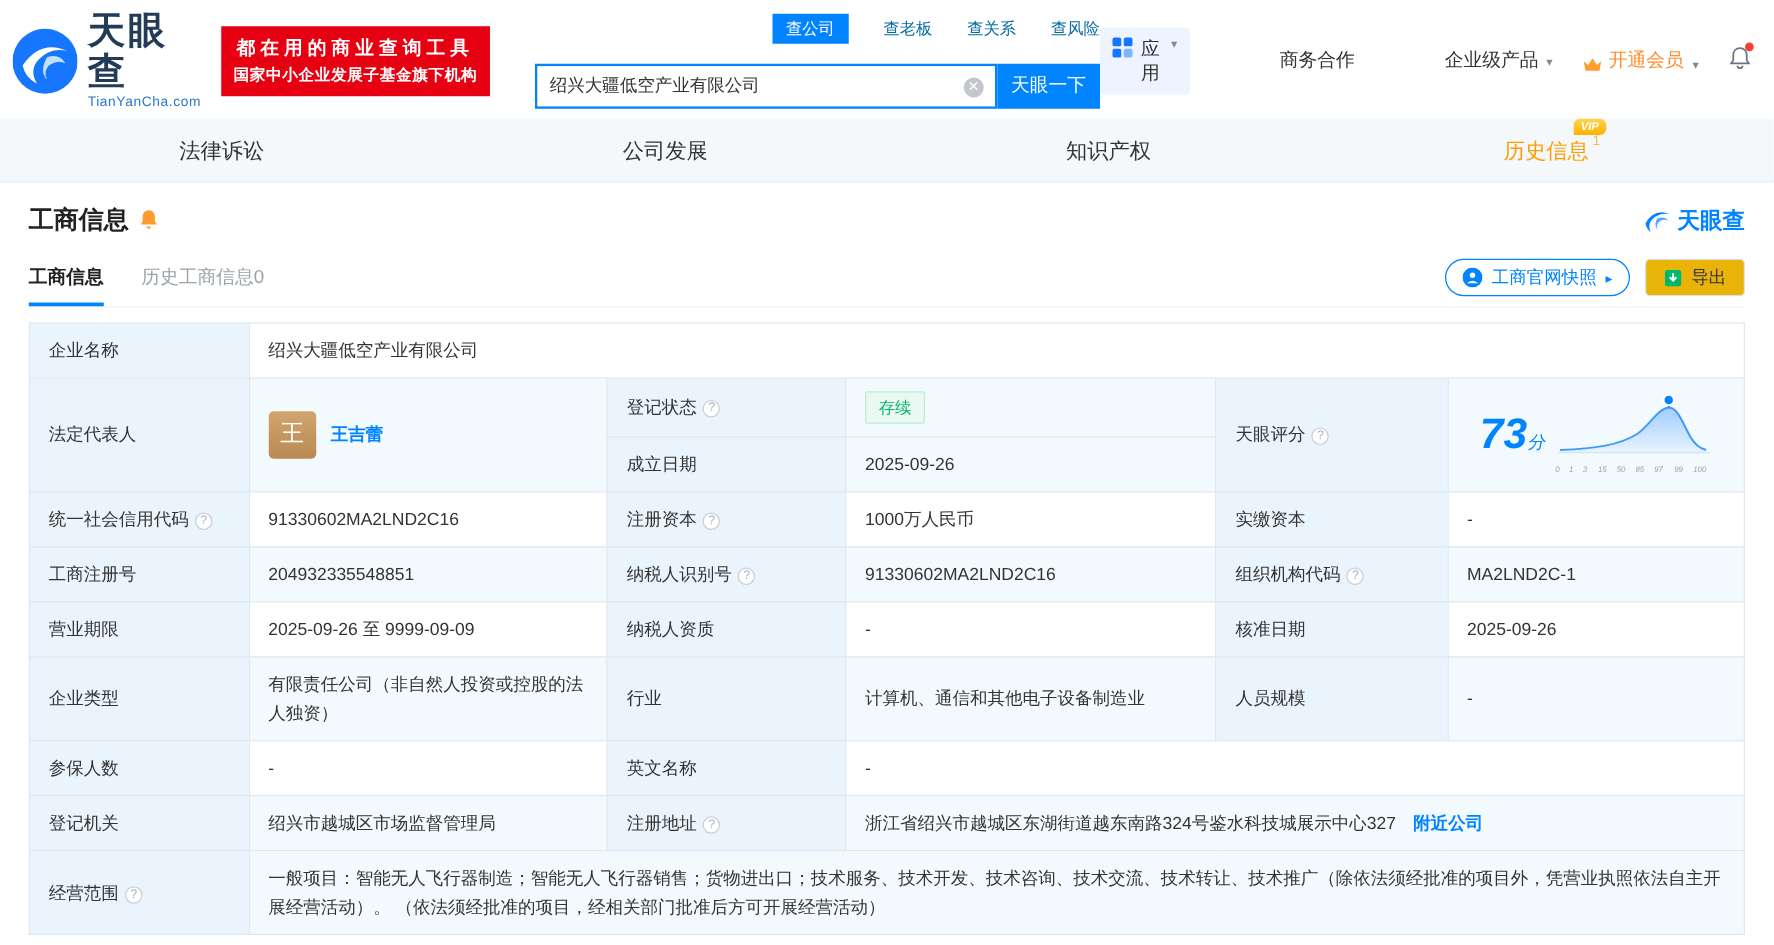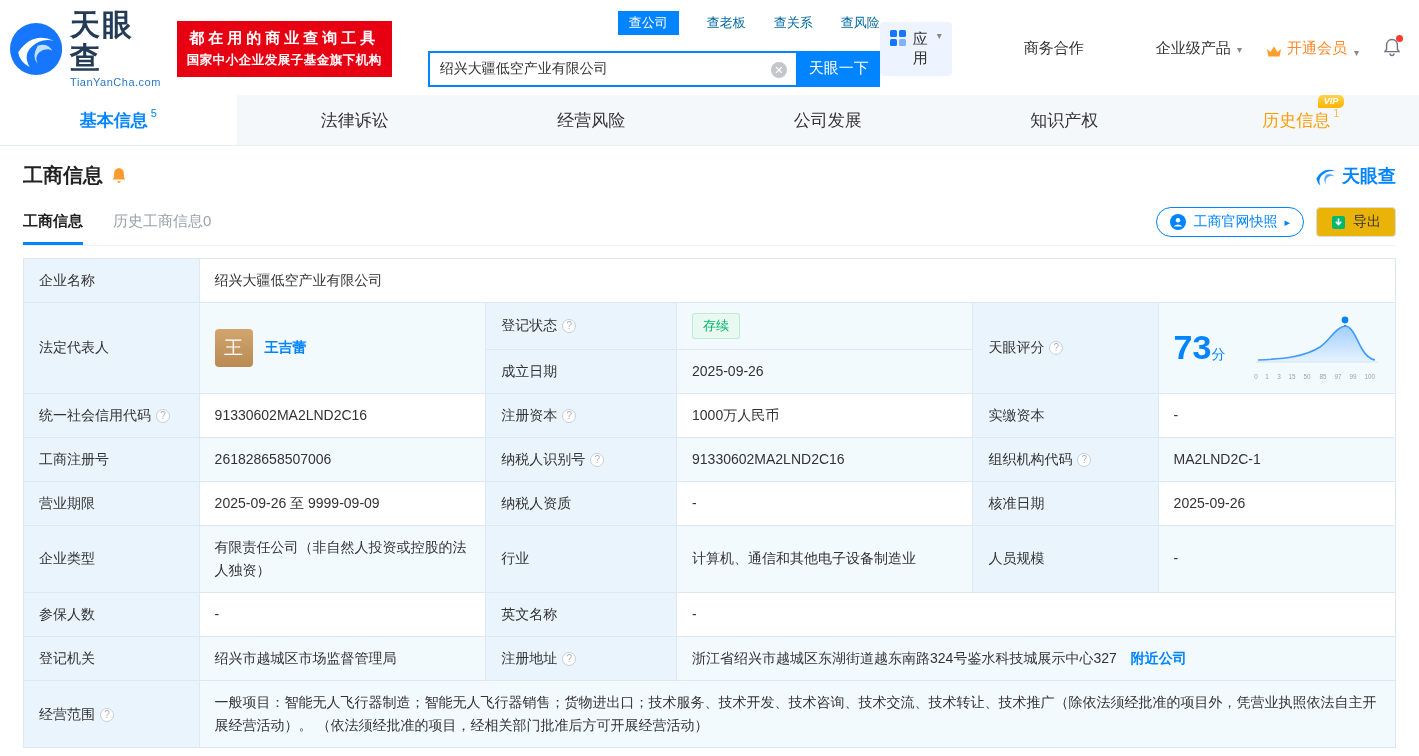--- a/index.html
+++ b/index.html
@@ -73,21 +73,21 @@
   .info-table { width:100%; border-collapse:collapse; margin-top:12px; font-size:14px; }
   .info-table td { border:1px solid #dde8f2; padding:10px 15px; line-height:1.65; vertical-align:middle; }
   td.lbl { background:#e9f4fd; color:#333; }
   td.val { background:#fff; }
   td.val.tint { background:#f3fafe; }
   .help { display:inline-block; width:14px; height:14px; line-height:12px; text-align:center; border:1px solid #c9cfd8; border-radius:50%; color:#aab2bd; font-size:10px; margin-left:5px; vertical-align:1px; cursor:pointer; background:#fff; }
   .rep-cell { display:flex; align-items:center; gap:12px; }
   .avatar { width:38px; height:38px; border-radius:4px; background:linear-gradient(#d2a56f,#b98a52); color:#fff; font-size:19px; display:flex; align-items:center; justify-content:center; }
   .link { color:#0084ff; cursor:pointer; }
   .status-badge { display:inline-block; color:#00b869; background:#e9f9f1; border:1px solid #bfecd6; border-radius:2px; padding:1px 10px; font-size:13px; }
-  .score-cell { display:flex; align-items:center; justify-content:space-between; gap:8px; }
+  .score-cell { display:flex; align-items:center; justify-content:center; gap:8px;font-style:italic; }
   .score-num { font-size:34px; font-weight:bold; color:#0084ff; line-height:1; }
   .score-unit { font-size:14px; color:#0084ff; font-weight:normal; }
   .score-chart { width:126px; }
   .axis-labels { display:flex; justify-content:space-between; width:122px; margin-top:-2px; }
   .axis-labels span { font-size:7px; color:#9aa2ab; transform:scale(0.9); }
 </style>
 </head>
 <body>
 
 <div class="header">
@@ -155,29 +155,22 @@
       <span class="bell-dot"></span>
     </span>
     <span class="user-link">
       <span>费米</span>
       <span class="caret">▾</span>
     </span>
   </div>
 </div>
 
 <div class="nav-bar">
-  <div class="nav-tab active">
-    <span>基本信息</span>
-      <span class="sup">5</span>
-  </div>
   <div class="nav-tab">
       <span>法律诉讼</span>
-    </div>
-  <div class="nav-tab">
-      <span>经营风险</span>
     </div>
   <div class="nav-tab">
       <span>公司发展</span>
     </div>
   <div class="nav-tab">
       <span>知识产权</span>
     </div>
   <div class="nav-tab vip-tab">
     <span class="tab-label-wrap">
       <span>历史信息</span>
@@ -306,21 +299,21 @@
         <td class="lbl">
           <span>注册资本</span><span class="help">?</span>
         </td>
         <td class="val">1000万人民币</td>
         <td class="lbl">实缴资本</td>
         <td class="val">-</td>
       </tr>
 
       <tr>
         <td class="lbl">工商注册号</td>
-        <td class="val tint">261828658507006</td>
+        <td class="val tint">204932335548851</td>
         <td class="lbl">
           <span>纳税人识别号</span><span class="help">?</span>
         </td>
         <td class="val tint">91330602MA2LND2C16</td>
         <td class="lbl">
           <span>组织机构代码</span><span class="help">?</span>
         </td>
         <td class="val tint">MA2LND2C-1</td>
       </tr>
 

